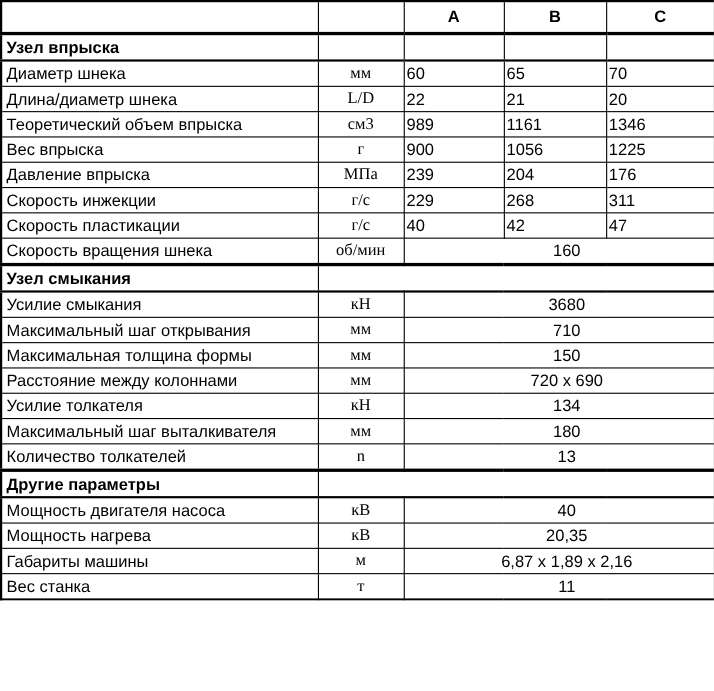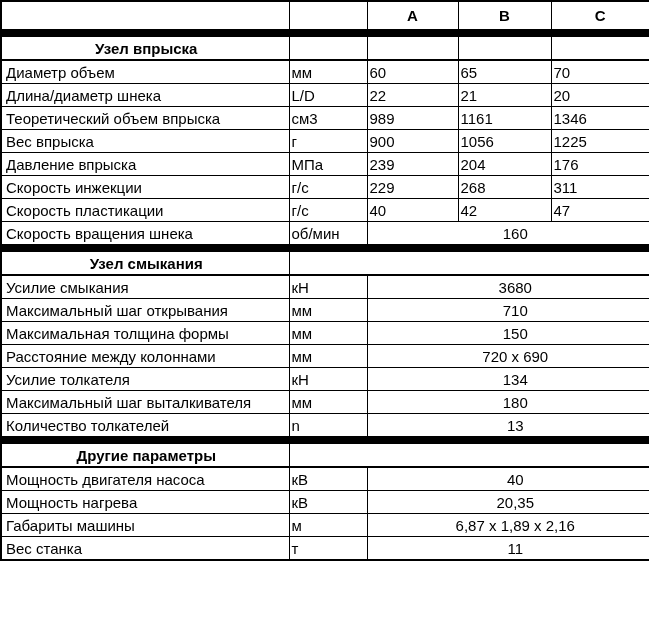--- a/index.html
+++ b/index.html
@@ -16,27 +16,26 @@
   td {
     border: 1px solid #000000;
     height: 22px;
     padding: 0 2px;
     overflow: hidden;
     white-space: nowrap;
     vertical-align: middle;
   }
   thead td { height: 27px; border-bottom: 2px solid #000000; }
   tr.section td, tr.section_merged td {
-    border-top: 8px solid #000000;
+    border-top: 3px solid #000000;
     border-bottom: 2px solid #000000;
-    text-align: center;
   }
   .bold { font-weight: bold; }
   .name { text-align: left; padding-left: 4px; }
-  .unit { text-align: left; }
+  .unit { text-align: center; font-family: Liberation Serif, serif; }
   .num  { padding-right: 7px; }
   .merged-val { text-align: center; padding-left: 16px; }
   .head-col { text-align: center; font-weight: bold; }
 </style>
 </head>
 <body>
 
 <table class="spec">
   <colgroup>
     <col style="width:288px">
@@ -56,21 +55,21 @@
   </thead>
   <tbody>
       <tr class="section">
         <td class="name bold">Узел впрыска</td>
         <td></td>
         <td></td>
         <td></td>
         <td></td>
       </tr>
       <tr class="data">
-        <td class="name">Диаметр объем</td>
+        <td class="name">Диаметр шнека</td>
         <td class="unit">мм</td>
         <td class="num">60</td>
         <td class="num">65</td>
         <td class="num">70</td>
       </tr>
       <tr class="data">
         <td class="name">Длина/диаметр шнека</td>
         <td class="unit">L/D</td>
         <td class="num">22</td>
         <td class="num">21</td>

